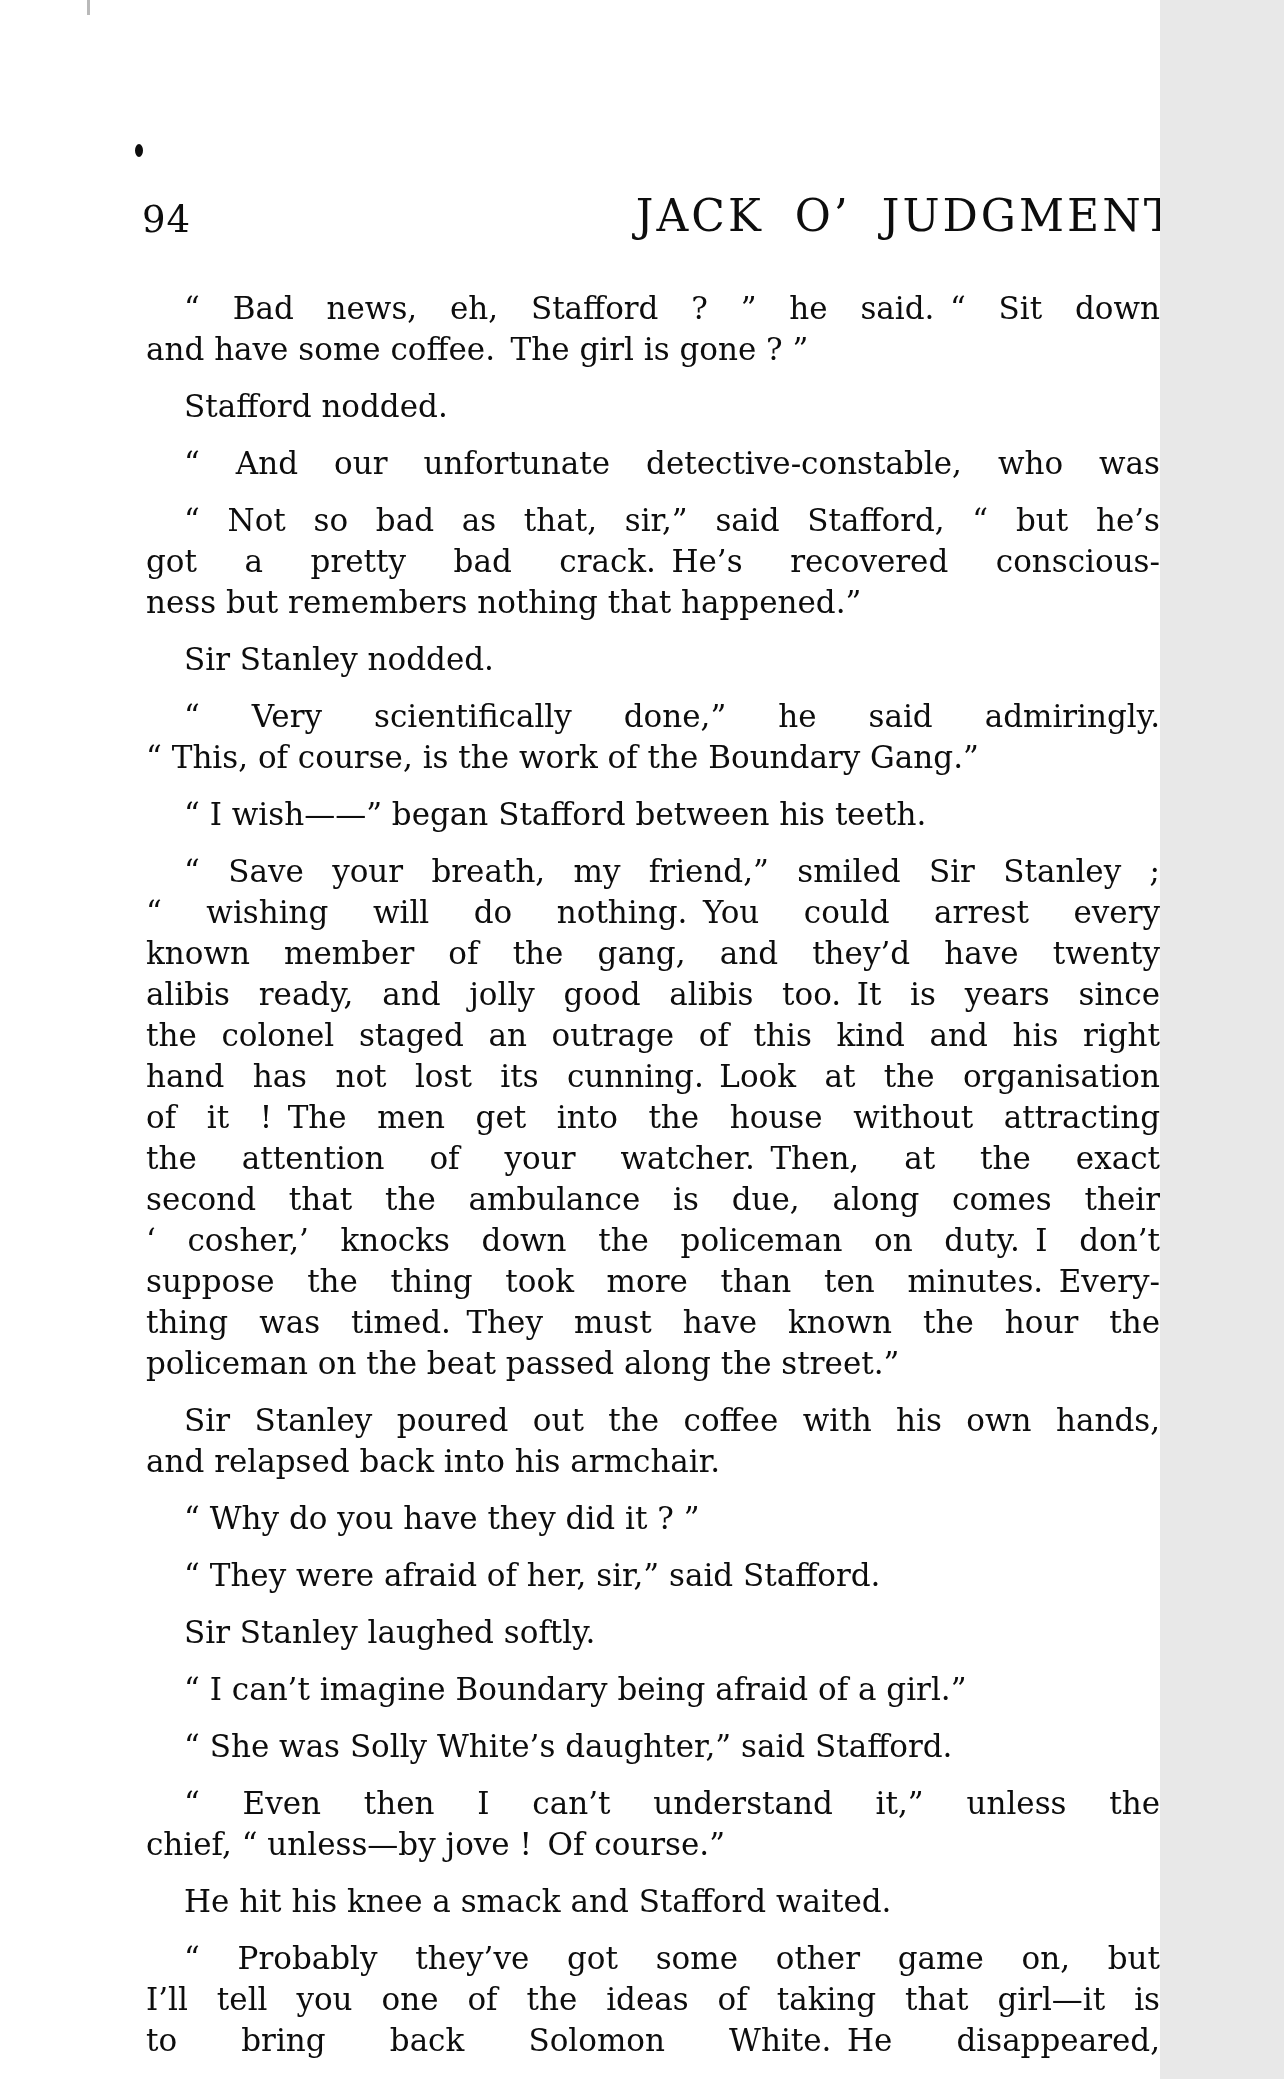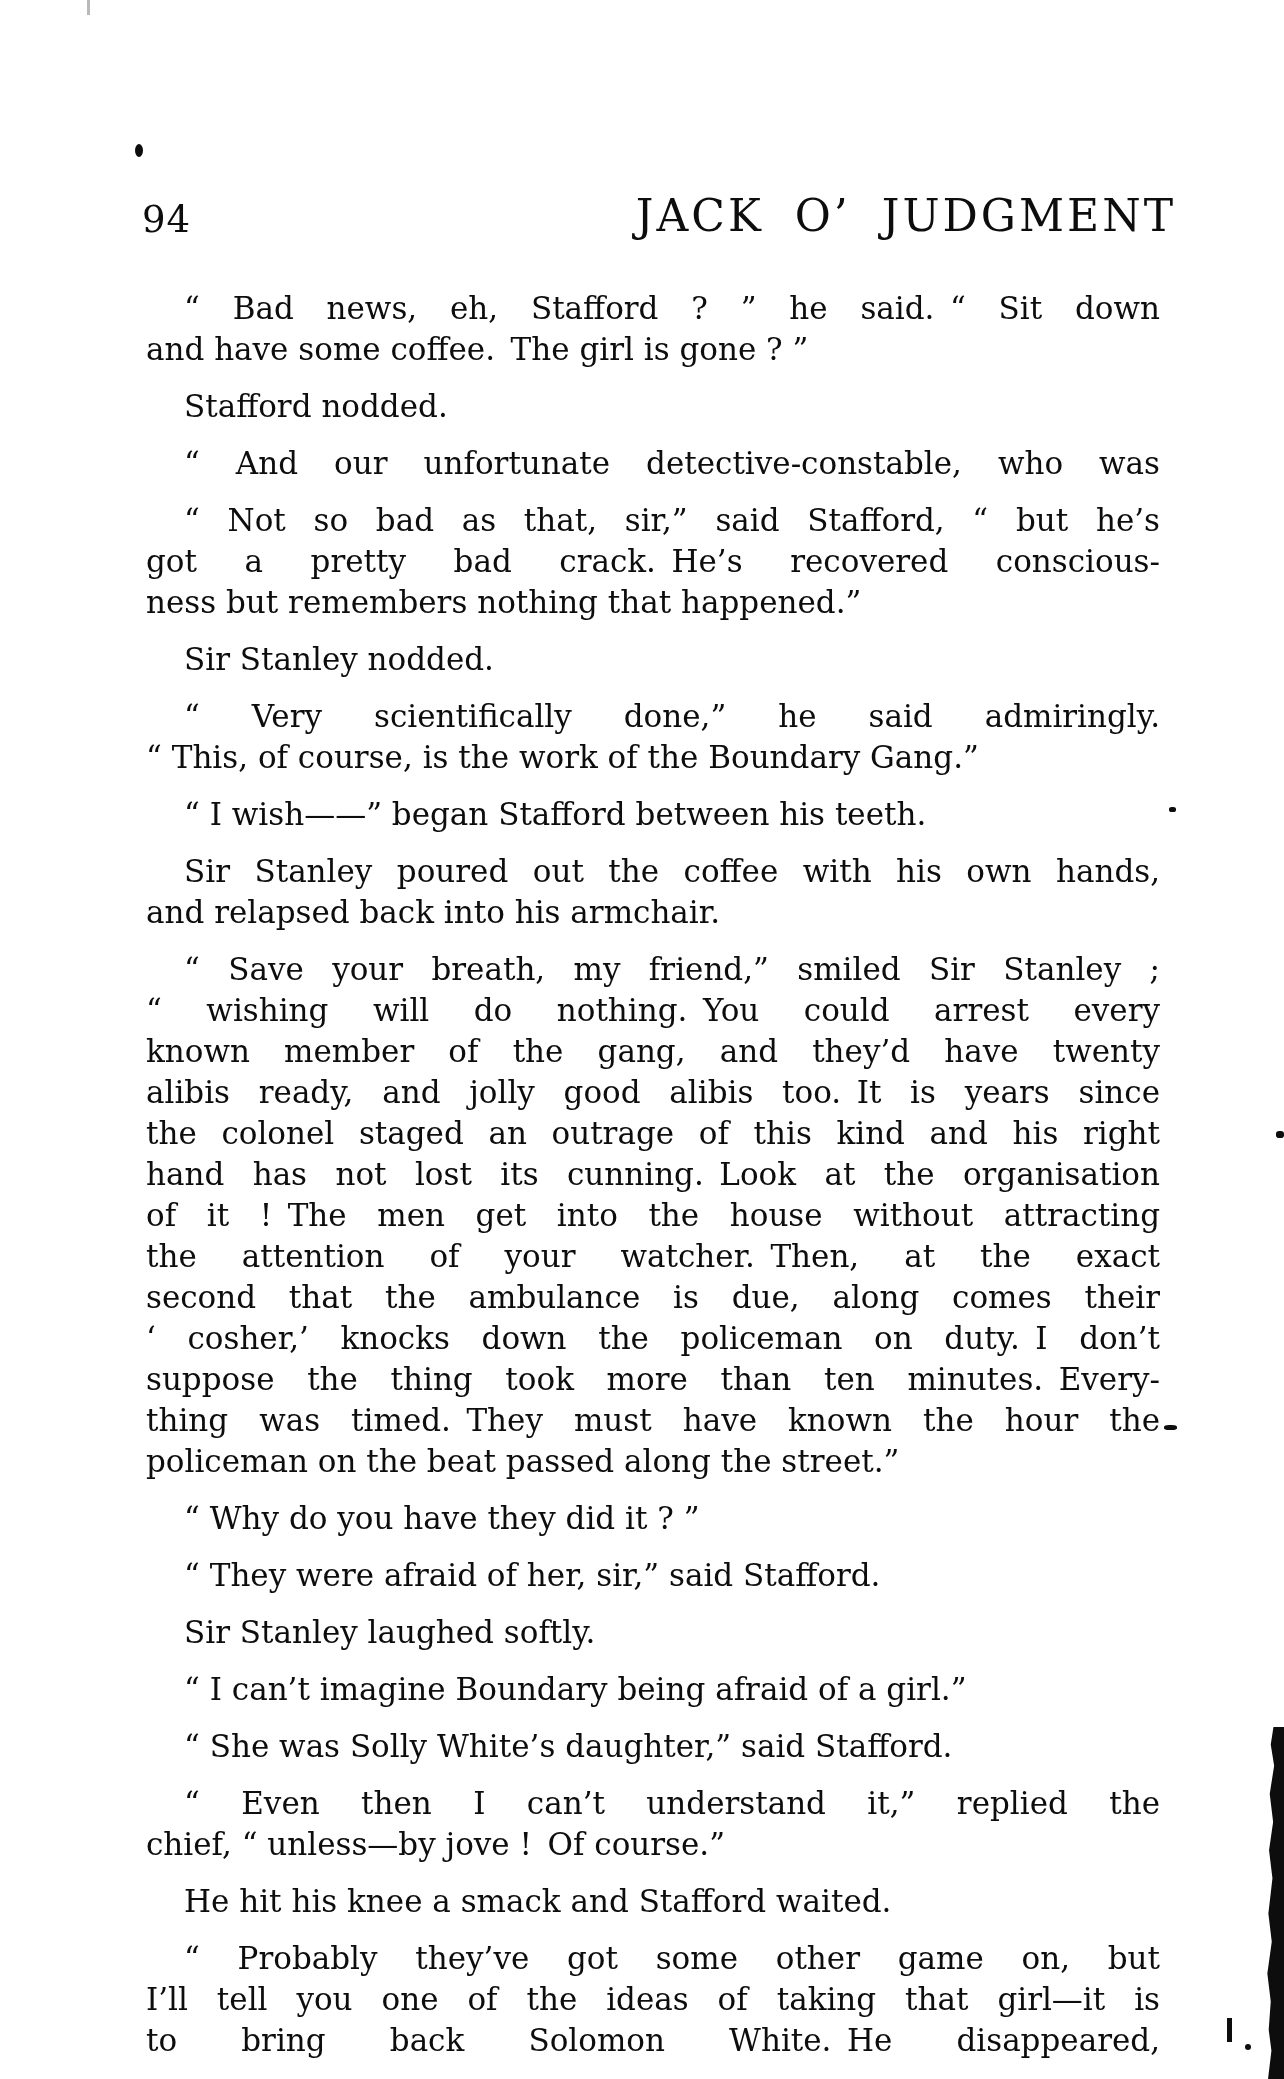--- a/index.html
+++ b/index.html
@@ -1,18 +1,18 @@
 <!DOCTYPE html>
 <html><head>
 <meta charset="utf-8">
 <style>
   html, body { margin: 0; padding: 0; background: #e8e8e8; }
   .page {
     position: relative;
-    width: 1284px;
+    width: 1160px;
     height: 2079px;
     background: #ffffff;
     overflow: hidden;
     font-family: "DejaVu Serif", "Liberation Serif", serif;
     color: #0d0d0d;
   }
   .header {
     position: absolute;
     top: 190px;
     left: 130px;
@@ -99,55 +99,55 @@
         <div class="line first last">Sir Stanley nodded.</div>
       </div>
       <div class="paragraph">
         <div class="line first">“ Very scientifically done,” he said admiringly.</div>
         <div class="line last">“ This, of course, is the work of the Boundary Gang.”</div>
       </div>
       <div class="paragraph">
         <div class="line first last">“ I wish——” began Stafford between his teeth.</div>
       </div>
       <div class="paragraph">
-        <div class="line first">Sir Stanley poured out the coffee with his own hands,</div>
-        <div class="line last">and relapsed back into his armchair.</div>
-      </div>
-      <div class="paragraph">
         <div class="line first">“ Save your breath, my friend,” smiled Sir Stanley ;</div>
         <div class="line">“ wishing will do nothing. You could arrest every</div>
         <div class="line">known member of the gang, and they’d have twenty</div>
         <div class="line">alibis ready, and jolly good alibis too. It is years since</div>
         <div class="line">the colonel staged an outrage of this kind and his right</div>
         <div class="line">hand has not lost its cunning. Look at the organisation</div>
         <div class="line">of it ! The men get into the house without attracting</div>
         <div class="line">the attention of your watcher. Then, at the exact</div>
         <div class="line">second that the ambulance is due, along comes their</div>
         <div class="line">‘ cosher,’ knocks down the policeman on duty. I don’t</div>
         <div class="line">suppose the thing took more than ten minutes. Every-</div>
         <div class="line">thing was timed. They must have known the hour the</div>
         <div class="line last">policeman on the beat passed along the street.”</div>
+      </div>
+      <div class="paragraph">
+        <div class="line first">Sir Stanley poured out the coffee with his own hands,</div>
+        <div class="line last">and relapsed back into his armchair.</div>
       </div>
       <div class="paragraph">
         <div class="line first last">“ Why do you have they did it ? ”</div>
       </div>
       <div class="paragraph">
         <div class="line first last">“ They were afraid of her, sir,” said Stafford.</div>
       </div>
       <div class="paragraph">
         <div class="line first last">Sir Stanley laughed softly.</div>
       </div>
       <div class="paragraph">
         <div class="line first last">“ I can’t imagine Boundary being afraid of a girl.”</div>
       </div>
       <div class="paragraph">
         <div class="line first last">“ She was Solly White’s daughter,” said Stafford.</div>
       </div>
       <div class="paragraph">
-        <div class="line first">“ Even then I can’t understand it,” replied the</div>
+        <div class="line first">“ Even then I can’t understand it,” unless the</div>
         <div class="line last">chief, “ unless—by jove ! Of course.”</div>
       </div>
       <div class="paragraph">
         <div class="line first last">He hit his knee a smack and Stafford waited.</div>
       </div>
       <div class="paragraph">
         <div class="line first">“ Probably they’ve got some other game on, but</div>
         <div class="line">I’ll tell you one of the ideas of taking that girl—it is</div>
         <div class="line">to bring back Solomon White. He disappeared,</div>
       </div>

